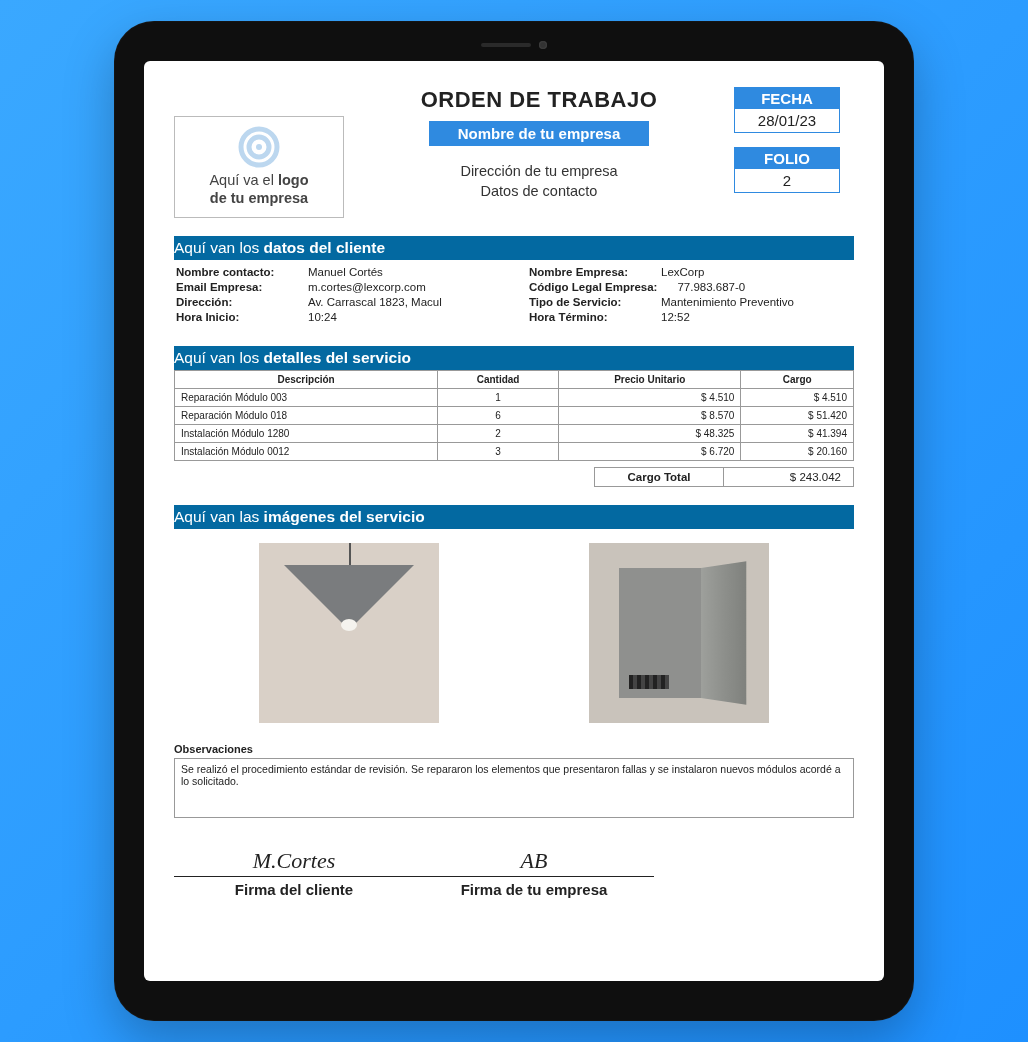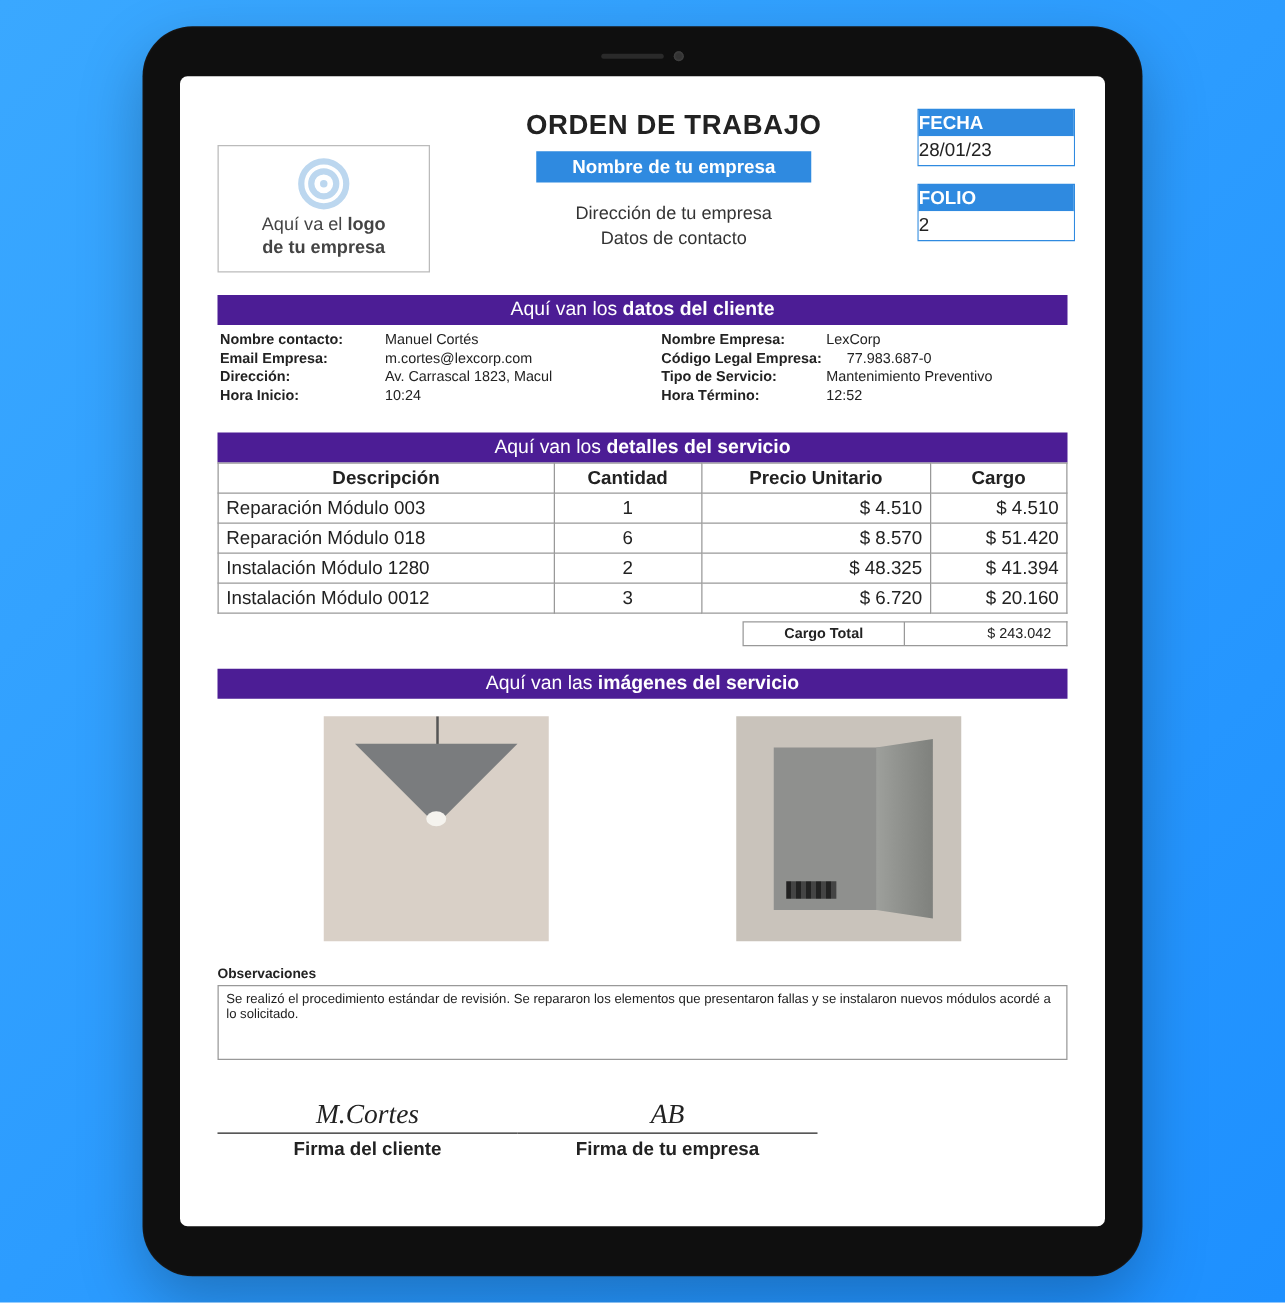--- a/index.html
+++ b/index.html
@@ -60,49 +60,49 @@
     padding: 4px 14px;
     font-size: 15px;
     font-weight: 600;
     margin-bottom: 16px;
     min-width: 220px;
   }
   .addr { font-size: 14.5px; color:#333; line-height:1.35; }
   .right-boxes { display:flex; flex-direction:column; gap:14px; }
   .box {
     border: 1.5px solid #2f8ae0;
-    width: 126px;
+    width: 106px;
+    text-align:center;
   }
   .box .box-label {
     background:#2f8ae0; color:#fff; font-weight:700; font-size:15px; padding:2px 0;
   }
   .box .box-val { font-size: 15px; padding: 3px 0; background:#fff; }
   .section { margin-top: 18px; }
   .section-header {
-    background:#4c1d95;
+    background:#0369a1;
     color:#fff;
-    text-align:center;
     font-size: 15.5px;
     padding: 3px 0;
   }
   .section-header .light { font-weight: 300;}
   .section-header .bold { font-weight: 700;}
   .client-grid {
     display:grid;
     grid-template-columns: 1fr 1fr;
     gap: 0 30px;
     font-size: 11.5px;
     padding: 4px 2px;
   }
   .kv { display:flex; gap: 20px; padding: 1.5px 0; }
   .kv .k { font-weight: 700; min-width: 112px; }
   table.details {
     width:100%;
     border-collapse: collapse;
-    font-size: 15px;
+    font-size: 10px;
     padding-left: 48px;
   }
   table.details th, table.details td {
     border: 1px solid #999;
     padding: 3px 6px;
   }
   table.details th { font-weight:700; text-align:center; background:#fff;}
   table.details td:nth-child(2){ text-align:center; }
   table.details td:nth-child(3),
   table.details td:nth-child(4){ text-align:right; }

